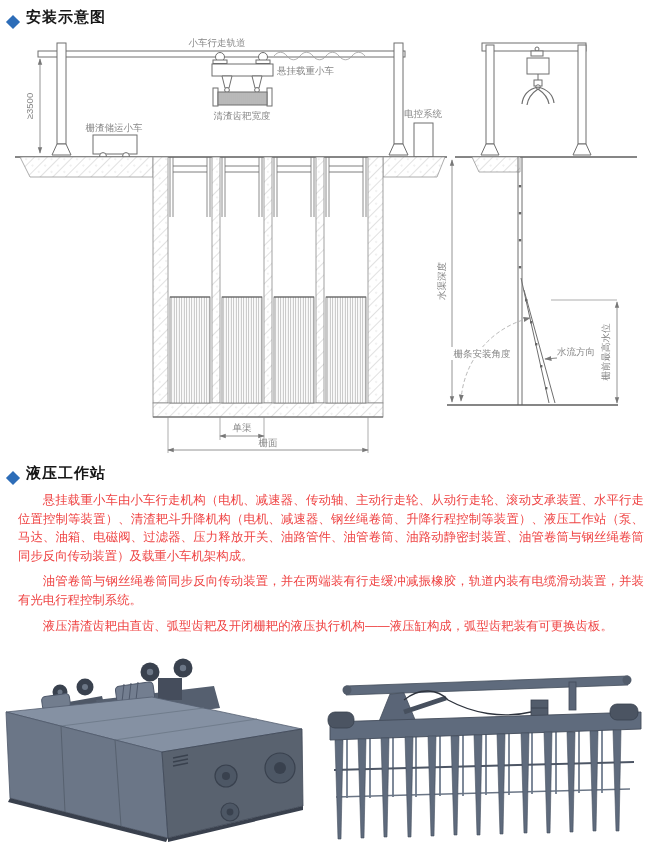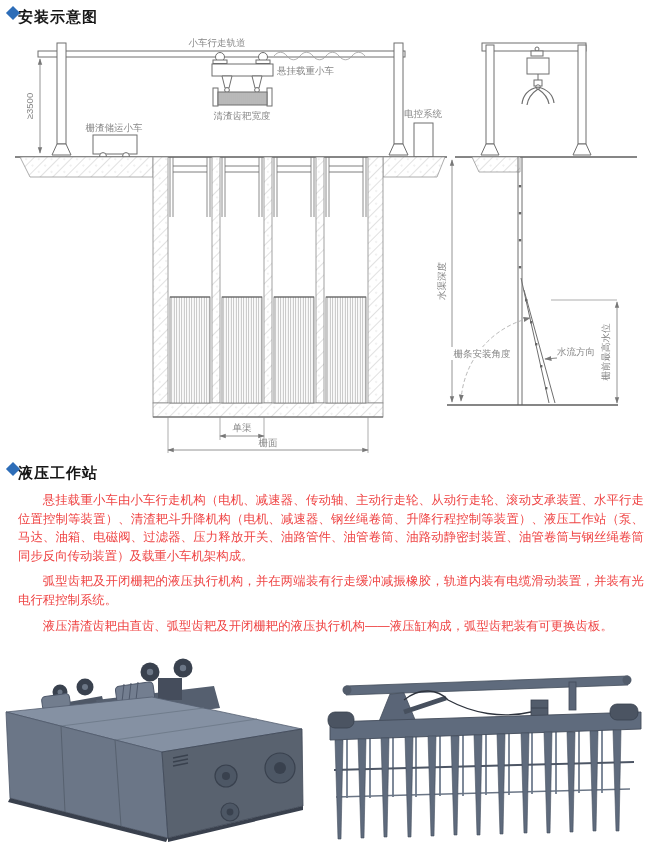--- a/index.html
+++ b/index.html
@@ -1,18 +1,18 @@
 <!DOCTYPE html>
 <html><head>
 <meta charset="utf-8">
 <style>
   html,body{margin:0;padding:0;background:#fff;}
   .page{position:relative;width:660px;height:847px;background:#fff;overflow:hidden;
         font-family:"Liberation Sans",sans-serif;}
-  .section-header{position:absolute;left:8px;display:flex;align-items:flex-start;}
+  .section-header{position:absolute;left:8px;display:flex;align-items:flex-end;gap:8px;}
   .diamond{width:10px;height:10px;background:#2d6db8;transform:rotate(45deg);flex:0 0 auto;}
   .section-title{font-size:15px;font-weight:bold;color:#161616;letter-spacing:1px;}
   #hdr-install{top:8px;}
   #hdr-structure{top:464px;}
   .body-text{position:absolute;left:18px;top:491px;width:626px;color:#ef4444;
              font-size:12.4px;line-height:18.6px;text-align:justify;}
   .body-text p{margin:0 0 7px 0;text-indent:2em;}
   svg{position:absolute;left:0;}
   #diagram{top:28px;}
   #photos{top:652px;}
@@ -178,21 +178,21 @@
     <text transform="rotate(-90 609 352)" x="609" y="352" text-anchor="middle">栅前最高水位</text>
   </svg>
 
   <div class="section-header" id="hdr-structure">
     <span class="diamond"></span>
     <span class="section-title">液压工作站</span>
   </div>
 
   <div class="body-text">
     <p>悬挂载重小车由小车行走机构（电机、减速器、传动轴、主动行走轮、从动行走轮、滚动支承装置、水平行走位置控制等装置）、清渣耙斗升降机构（电机、减速器、钢丝绳卷筒、升降行程控制等装置）、液压工作站（泵、马达、油箱、电磁阀、过滤器、压力释放开关、油路管件、油管卷筒、油路动静密封装置、油管卷筒与钢丝绳卷筒同步反向传动装置）及载重小车机架构成。</p>
-    <p>弧型齿耙及开闭栅耙的液压执行机构，并在两端装有行走缓冲减振橡胶，轨道内装有电缆滑动装置，并装有光电行程控制系统。</p>
+    <p>油管卷筒与钢丝绳卷筒同步反向传动装置，并在两端装有行走缓冲减振橡胶，轨道内装有电缆滑动装置，并装有光电行程控制系统。</p>
     <p>液压清渣齿耙由直齿、弧型齿耙及开闭栅耙的液压执行机构——液压缸构成，弧型齿耙装有可更换齿板。</p>
   </div>
 
   <svg id="photos" width="660" height="195" viewBox="0 652 660 195" xmlns="http://www.w3.org/2000/svg">
 
     <g>
 
       <polygon points="46,706 102,696 106,712 50,722" fill="#4e5766"></polygon>
       <circle cx="60" cy="692" r="7.5" fill="#39414e"></circle>
         <circle cx="60" cy="692" r="2.5" fill="#6b7686"></circle>

